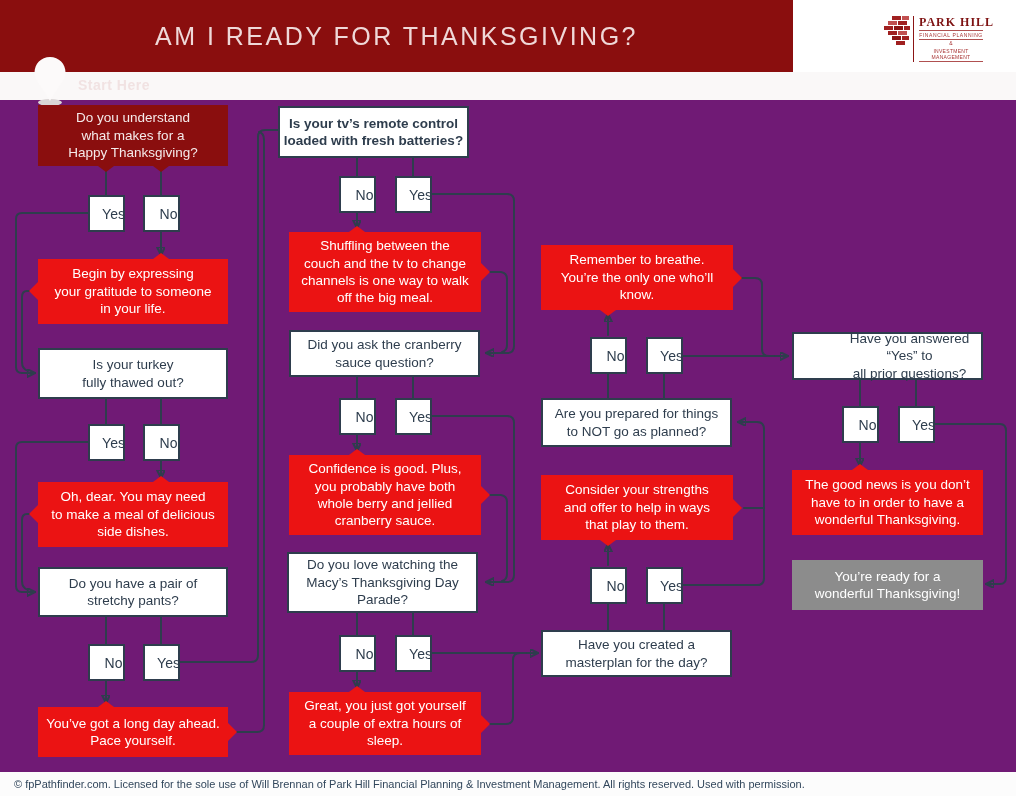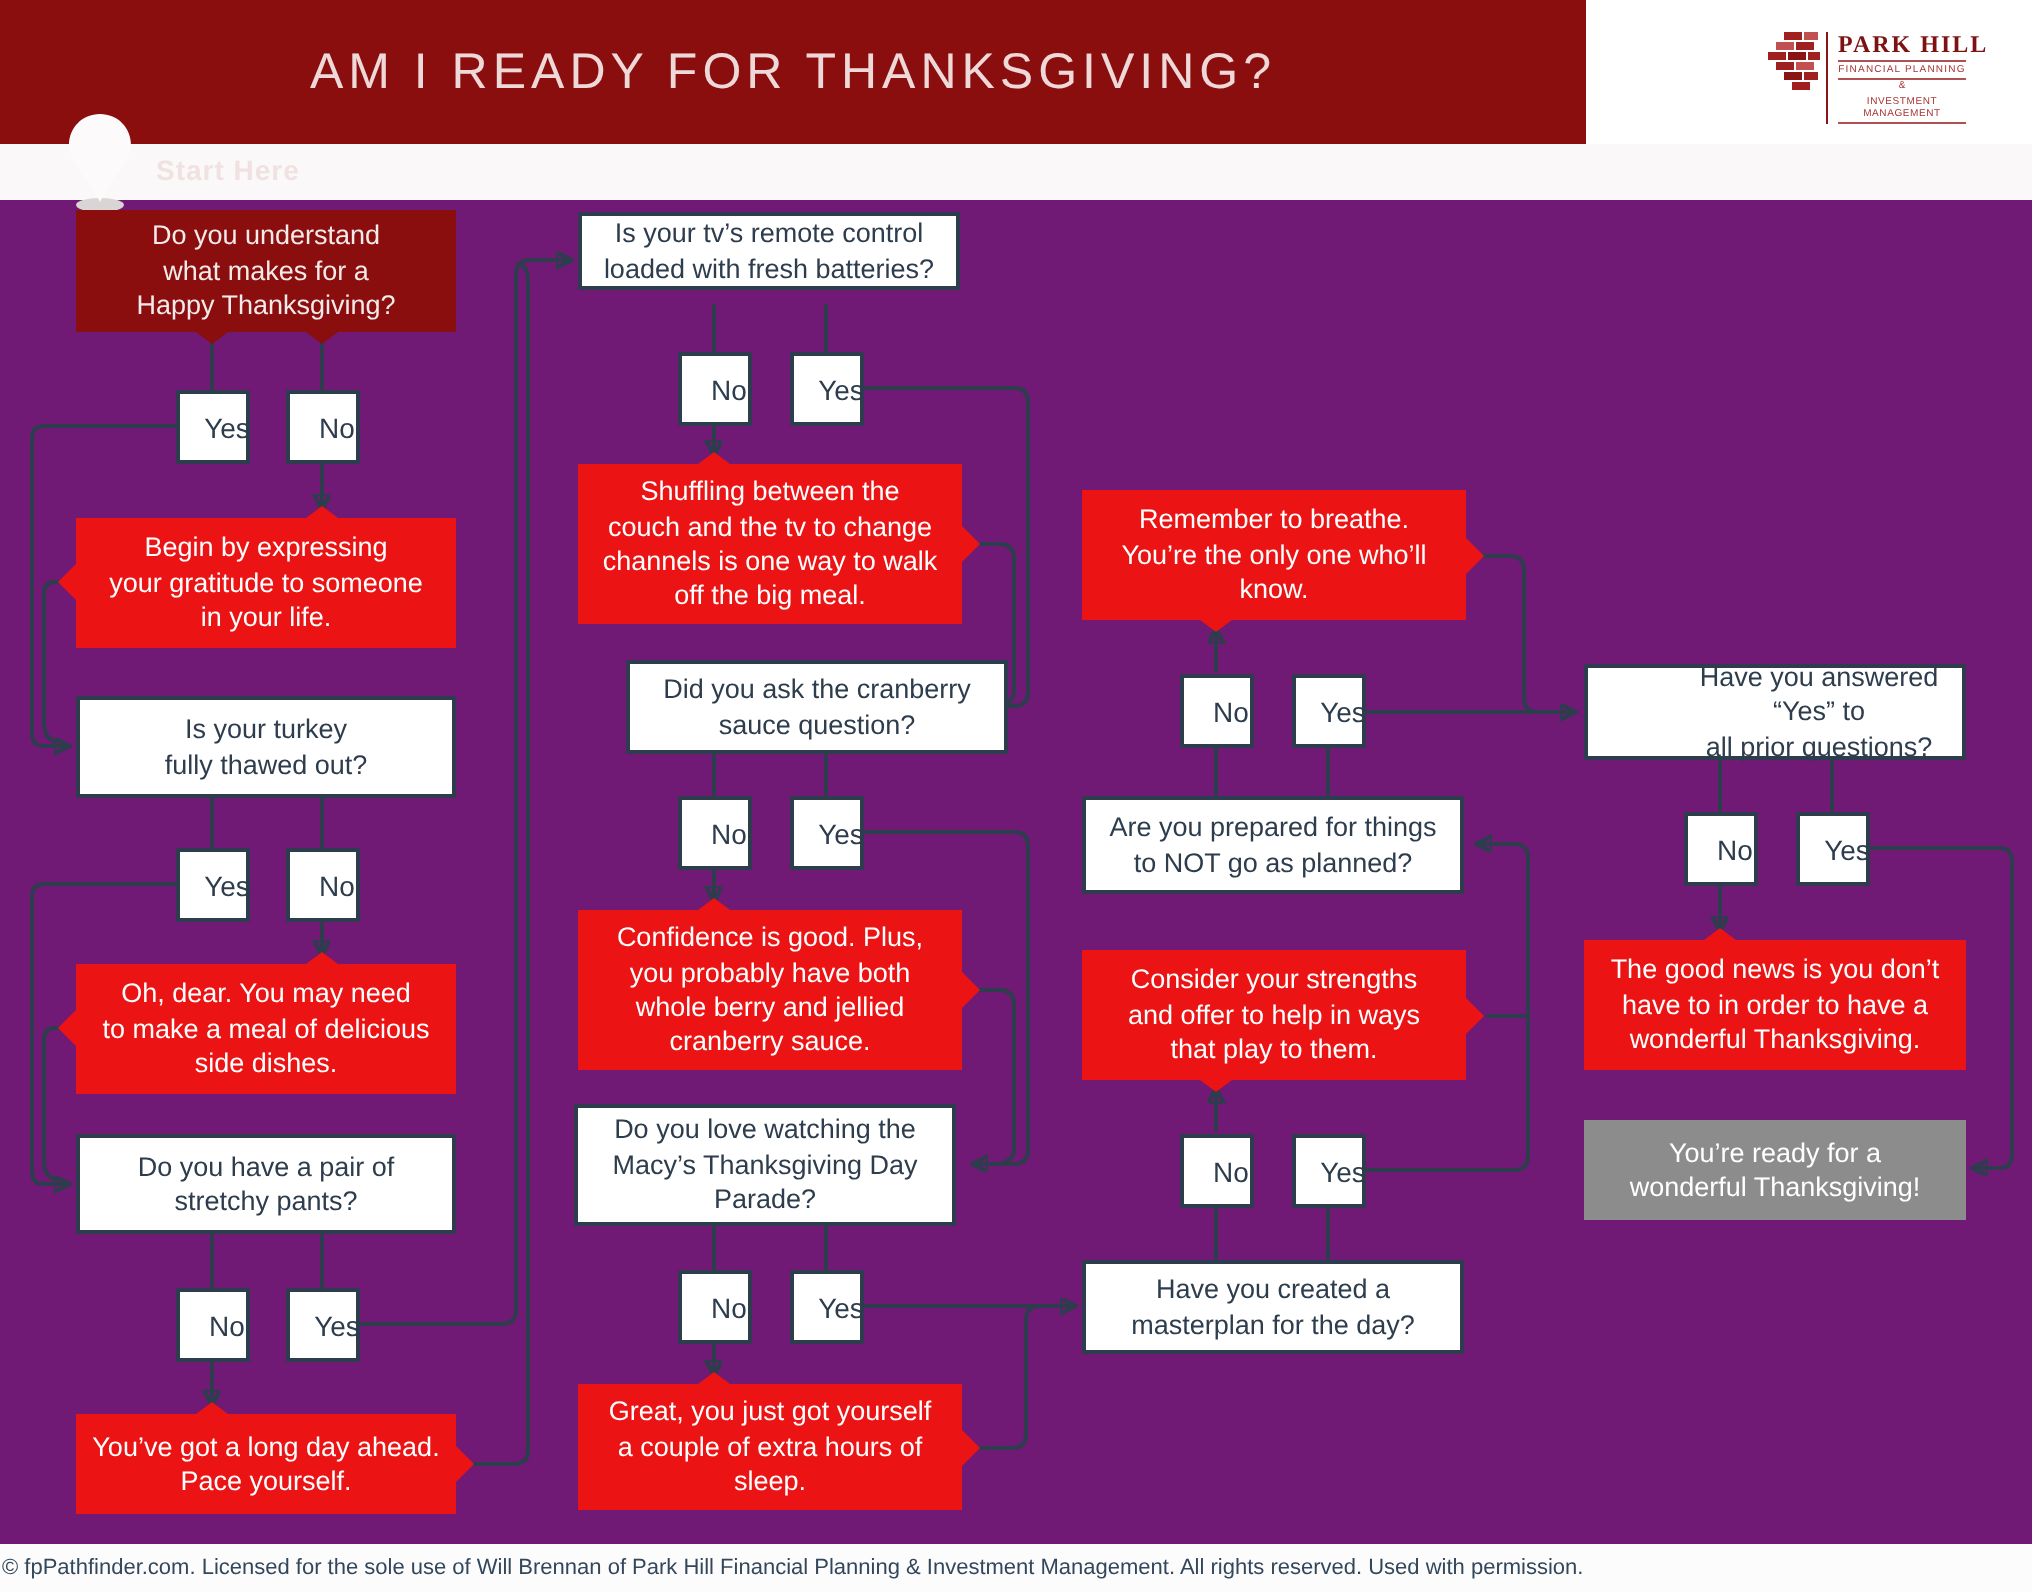--- a/index.html
+++ b/index.html
@@ -39,21 +39,21 @@
   .bump-b{position:absolute;bottom:-6px;width:0;height:0;border-left:8px solid transparent;border-right:8px solid transparent;border-top:6px solid #EB1313;}
   .darkred .bump-b{border-top-color:#8A0E0E;}
 
   
   #wires{position:absolute;left:0;top:0;z-index:1;}
   .node,.ans{z-index:2;}
   #wires path{stroke:#2E3D4D;stroke-width:2;fill:none;stroke-linecap:round;stroke-linejoin:round;}
 
   
   .footer{position:absolute;left:0;top:772px;width:1016px;height:24px;background:#FCFCFC;display:flex;align-items:center;}
-  .footer span{margin-left:1px;font-size:11px;color:#32475C;}
+  .footer span{margin-left:14px;font-size:11px;color:#32475C;}
 </style>
 </head>
 <body>
 
 <div id="canvas">
 
   <svg id="wires" width="1016" height="796">
     <defs>
       <marker id="arr" markerWidth="10" markerHeight="10" refX="8" refY="4" orient="auto" markerUnits="userSpaceOnUse">
         <path d="M0,0 L8,4 L0,8 Z" fill="#2E3D4D" stroke="none"></path>
@@ -204,41 +204,41 @@
       <span>Yes</span>
     </div>
 
   <div class="node red" style="left:38px;top:707px;width:190px;height:50px;">
     <span class="txt">You’ve got a long day ahead.
 Pace yourself.</span>
     <div class="bump-t" style="left:60px;"></div>
     <div class="tab-r" style="top:16px;"></div>
   </div>
 
-  <div class="node q" style="left:289px;top:106px;width:191px;height:39px;">
+  <div class="node q" style="left:278px;top:106px;width:191px;height:52px;font-weight:bold;">
     <span class="txt">Is your tv’s remote control
 loaded with fresh batteries?</span>
   </div>
   <div class="ans" style="left:339px;top:176px;">
       <span>No</span>
     </div>
   <div class="ans" style="left:395px;top:176px;">
       <span>Yes</span>
     </div>
 
   <div class="node red" style="left:289px;top:232px;width:192px;height:80px;">
     <span class="txt">Shuffling between the
 couch and the tv to change
 channels is one way to walk
 off the big meal.</span>
     <div class="bump-t" style="left:60px;"></div>
     <div class="tab-r" style="top:31px;"></div>
   </div>
 
-  <div class="node q" style="left:289px;top:330px;width:191px;height:47px;margin-left:24px;">
+  <div class="node q" style="left:289px;top:330px;width:191px;height:47px;">
     <span class="txt">Did you ask the cranberry
 sauce question?</span>
   </div>
   <div class="ans" style="left:339px;top:398px;">
       <span>No</span>
     </div>
   <div class="ans" style="left:395px;top:398px;">
       <span>Yes</span>
     </div>
 

